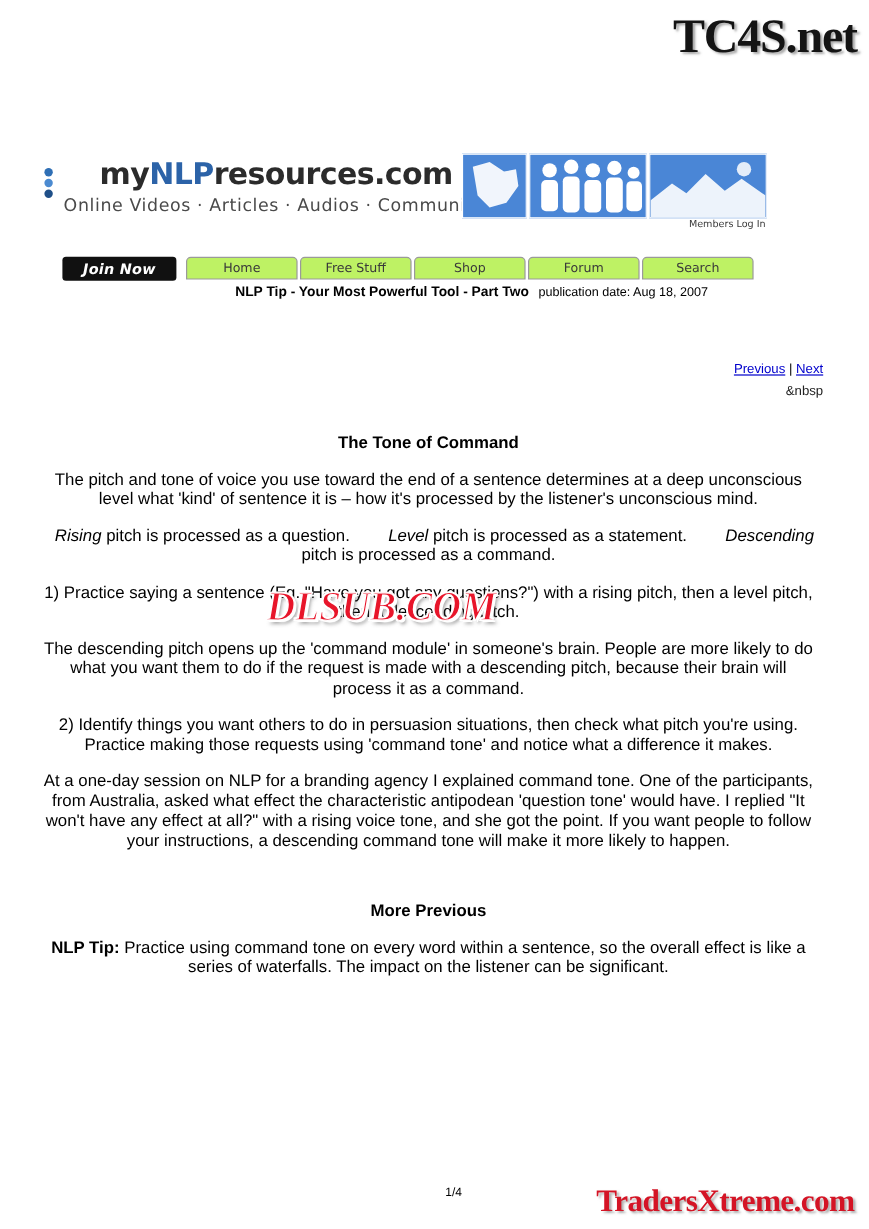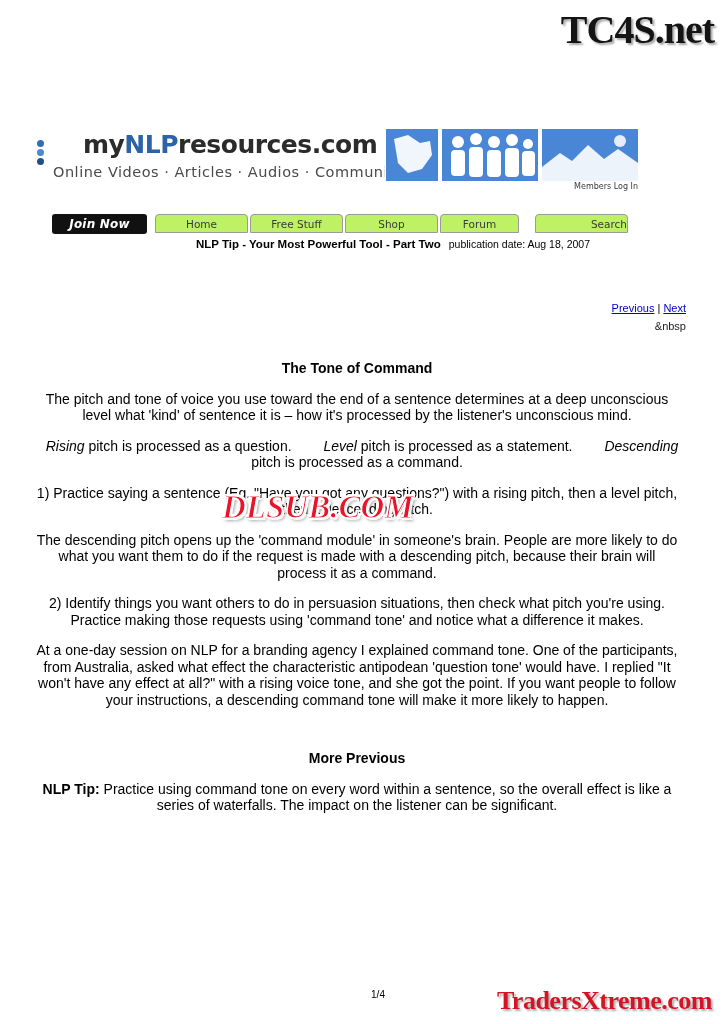--- a/index.html
+++ b/index.html
@@ -308,22 +308,22 @@
     </div>
     <div class="members-log">Members Log In</div>
   </div>
 </div>
 
 <div class="navbar">
   <div class="join-now">Join Now</div>
   <div class="navtab" style="left:103px; width:93px;">Home</div>
   <div class="navtab" style="left:198px; width:93px;">Free Stuff</div>
   <div class="navtab" style="left:293px; width:93px;">Shop</div>
-  <div class="navtab" style="left:388px; width:79px;">Forum</div>
-  <div class="navtab" style="left:483px; width:93px;text-align:right;">Search</div>
+  <div class="navtab" style="left:388px; width:93px;">Forum</div>
+  <div class="navtab" style="left:483px; width:93px;">Search</div>
 </div>
 
 <div class="title-row">
   <span class="doc-title">NLP Tip - Your Most Powerful Tool - Part Two</span><span class="pub-date">publication date: Aug 18, 2007</span>
 </div>
 
 <div class="prevnext">
   <a>Previous</a>
   <span class="sep">|</span>
   <a>Next</a>

